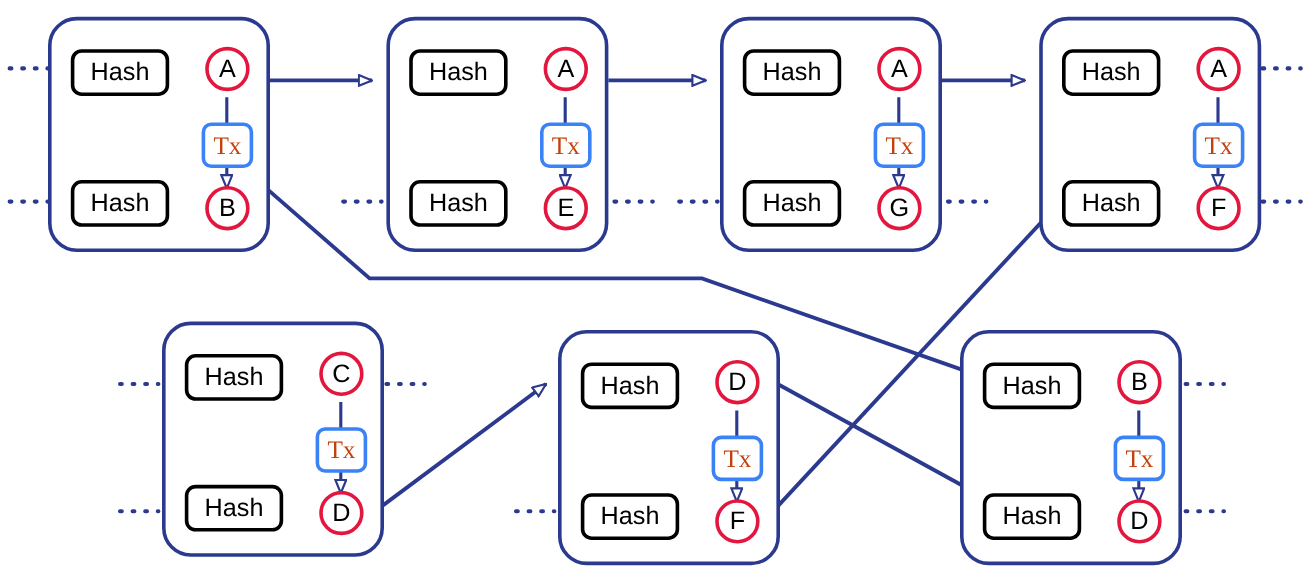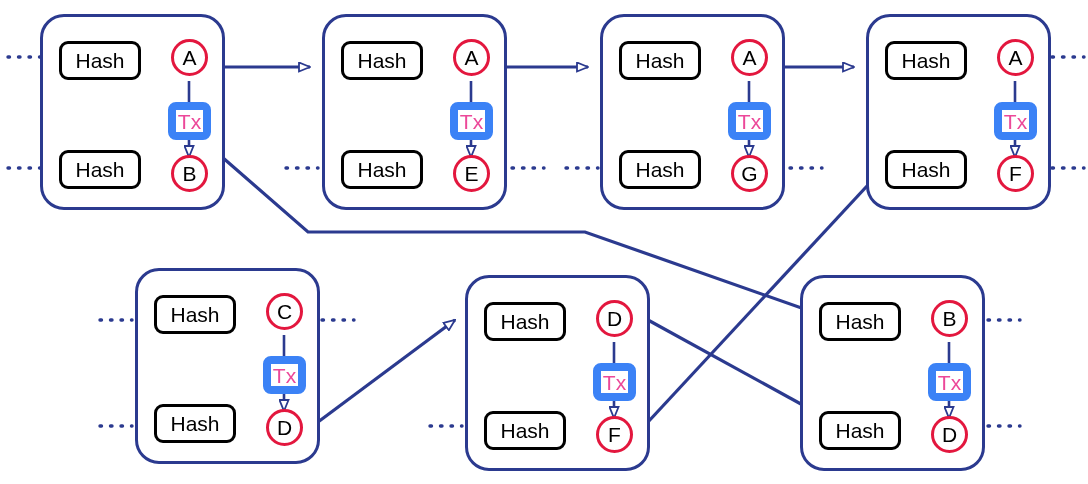--- a/index.html
+++ b/index.html
@@ -9,23 +9,23 @@
   #wires{position:absolute;left:0;top:0;width:1088px;height:484px;}
   .block{position:absolute;box-sizing:border-box;
          border:3px solid #2b3a8f;border-radius:24px;background:#ffffff;}
   .hash{position:absolute;box-sizing:border-box;border:3px solid #000000;
         border-radius:9px;background:#ffffff;display:flex;align-items:center;
         justify-content:center;font-size:21px;color:#000;line-height:1;}
   .node{position:absolute;box-sizing:border-box;border-radius:50%;
         border:3px solid #e3173e;background:#ffffff;display:flex;
         align-items:center;justify-content:center;font-size:21px;color:#000;
         line-height:1;}
-  .tx{position:absolute;box-sizing:border-box;border:8px solid #3b82f6;
+  .tx{position:absolute;box-sizing:border-box;border:3px solid #3b82f6;
       border-radius:8px;background:#ffffff;display:flex;align-items:center;
-      justify-content:center;font-size:21px;color:#ec4899;line-height:1;}
+      justify-content:center;font-size:21px;color:#c2410c;line-height:1;font-family:Liberation Serif, serif;}
 </style>
 </head>
 <body>
 
 <div id="stage">
 
   <svg id="wires" viewBox="0 0 1088 484" xmlns="http://www.w3.org/2000/svg">
     <defs>
       <marker id="ah" markerWidth="13" markerHeight="11" refX="12" refY="5.5" orient="auto" markerUnits="userSpaceOnUse">
         <path d="M1,1 L12,5.5 L1,10 Z" fill="#ffffff" stroke="#2b3a8f" stroke-width="1.8" stroke-linejoin="miter"></path>

